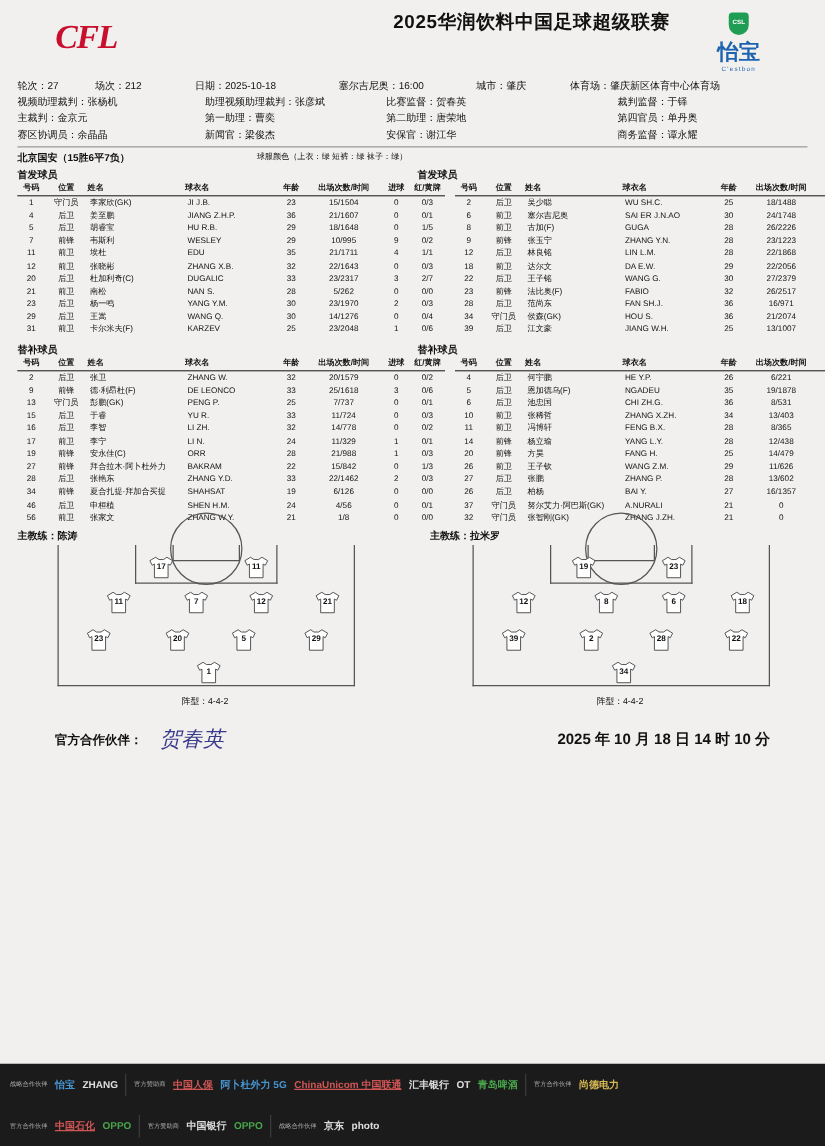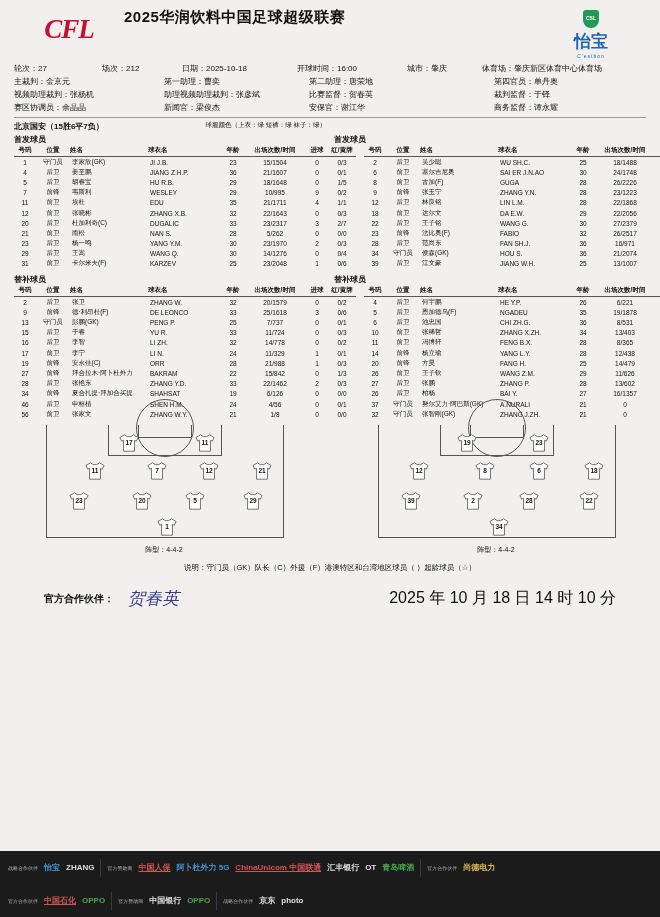--- a/index.html
+++ b/index.html
@@ -6,21 +6,21 @@
   body{
     width:660px;height:917px;background:#f2f0ee;
     font-family:"Liberation Sans","DejaVu Sans",sans-serif;
     color:#111;font-size:7px;overflow:hidden;
   }
   .sheet{position:relative;width:660px;height:917px;box-sizing:border-box;padding:0 14px;}
   
   .hdr{display:flex;align-items:flex-start;padding-top:8px;}
   .hdr-left{width:110px;display:flex;align-items:center;justify-content:center;padding-top:6px;}
   .cfl{font-family:"Liberation Serif",serif;font-weight:bold;font-style:italic;color:#c8102e;font-size:27px;letter-spacing:-1px;}
-  .hdr-mid{flex:1;text-align:left;}
+  .hdr-mid{flex:1;text-align:right;}
   .title1{font-size:15px;font-weight:bold;letter-spacing:0.5px;}
   .title2{font-size:13px;font-weight:bold;margin-top:7px;}
   .hdr-right{width:110px;display:flex;flex-direction:column;align-items:center;padding-top:2px;}
   .csl-badge{display:flex;align-items:center;gap:3px;}
   .csl-shield{width:16px;height:18px;background:#1f9d55;border-radius:3px 3px 8px 8px;position:relative;}
   .csl-shield:after{content:"CSL";position:absolute;left:0;right:0;top:5px;text-align:center;color:#fff;font-size:5px;font-weight:bold;}
   .yibao{margin-top:2px;font-size:17px;font-weight:bold;color:#1e63b0;font-family:"Liberation Serif",serif;}
   .yb-sub{font-size:5px;color:#1e63b0;letter-spacing:1px;text-align:center;}
 
   
@@ -67,21 +67,21 @@
   .shirt svg{display:block;}
   .shirt span{position:absolute;left:0;right:0;top:6px;text-align:center;font-size:6.5px;font-weight:bold;color:#111;}
   .forms{display:flex;justify-content:space-between;}
   .fbox{width:300px;text-align:center;}
 
   
   .note{text-align:center;font-size:7.5px;margin-top:8px;}
   .signrow{display:flex;align-items:center;margin-top:14px;padding:0 30px;}
   .signlbl{font-size:10px;font-weight:bold;}
   .signimg{font-family:"Liberation Serif",serif;font-style:italic;font-size:17px;color:#3a3a8c;margin-left:14px;}
-  .signdate{margin-left:auto;font-size:16px;font-weight:normal;}
+  .signdate{margin-left:auto;font-size:12px;font-weight:bold;}
 
   
   .sponsors{position:absolute;left:0;bottom:0;width:660px;height:66px;background:#1b1b1b;color:#ddd;}
   .sp-row{display:flex;align-items:center;height:33px;padding:0 8px;box-sizing:border-box;gap:6px;}
   .sp-lbl{font-size:5px;color:#aaa;white-space:nowrap;}
   .sp-item{font-size:8px;font-weight:bold;white-space:nowrap;opacity:.92;}
   .sp-sep{flex:0 0 1px;height:18px;background:#3a3a3a;}
   .green{color:#4caf50;}.blue{color:#4a9fe0;}.red{color:#e05a5a;text-decoration:underline;}.white{color:#eee;}.yellow{color:#e8c75a;}
 </style>
 </head>
@@ -101,40 +101,40 @@
         <div class="csl-shield"></div>
       </div>
       <div class="yibao">怡宝</div>
       <div class="yb-sub">C'estbon</div>
     </div>
   </div>
 
   <div class="info">
 
     <div class="rowline">
-      <div class="cell" style="width:88px"><span>轮次：</span><span>27</span></div>
+      <div class="cell" style="width:62px"><span>轮次：</span><span>27</span></div>
       <div class="cell" style="width:80px"><span>场次：</span><span>212</span></div>
       <div class="cell" style="width:115px"><span>日期：</span><span>2025-10-18</span></div>
-      <div class="cell" style="width:110px"><span>开球时间：</span><span>16:00</span></div>
+      <div class="cell" style="width:110px"><span>塞尔吉尼奥：</span><span>16:00</span></div>
       <div class="cell" style="width:75px"><span>城市：</span><span>肇庆</span></div>
       <div class="cell" style="flex:1"><span>体育场：</span><span>肇庆新区体育中心体育场</span></div>
+    </div>
+
+    <div class="rowline">
+      <div class="cell" style="width:150px"><span>视频助理裁判：</span><span>张杨机</span></div>
+      <div class="cell" style="width:145px"><span>助理视频助理裁判：</span><span>张彦斌</span></div>
+      <div class="cell" style="width:185px"><span>比赛监督：</span><span>贺春英</span></div>
+      <div class="cell" style="flex:1"><span>裁判监督：</span><span>于铎</span></div>
     </div>
 
     <div class="rowline">
       <div class="cell" style="width:150px"><span>主裁判：</span><span>金京元</span></div>
       <div class="cell" style="width:145px"><span>第一助理：</span><span>曹奕</span></div>
       <div class="cell" style="width:185px"><span>第二助理：</span><span>唐荣地</span></div>
       <div class="cell" style="flex:1"><span>第四官员：</span><span>单丹奥</span></div>
-    </div>
-
-    <div class="rowline">
-      <div class="cell" style="width:150px"><span>视频助理裁判：</span><span>张杨机</span></div>
-      <div class="cell" style="width:145px"><span>助理视频助理裁判：</span><span>张彦斌</span></div>
-      <div class="cell" style="width:185px"><span>比赛监督：</span><span>贺春英</span></div>
-      <div class="cell" style="flex:1"><span>裁判监督：</span><span>于铎</span></div>
     </div>
 
     <div class="rowline">
       <div class="cell" style="width:150px"><span>赛区协调员：</span><span>余晶晶</span></div>
       <div class="cell" style="width:145px"><span>新闻官：</span><span>梁俊杰</span></div>
       <div class="cell" style="width:185px"><span>安保官：</span><span>谢江华</span></div>
       <div class="cell" style="flex:1"><span>商务监督：</span><span>谭永耀</span></div>
     </div>
   </div>
 
@@ -672,20 +672,26 @@
             <td class="col-en">ZHANG J.ZH.</td>
             <td class="col-age">21</td>
             <td class="col-apps">0</td>
             <td class="col-goal">0</td>
           </tr>
         </tbody>
     </table>
   </div>
 
   <div class="coaches">
+    <div class="coach-l">
+      <span>主教练：</span><span>陈涛</span>
+    </div>
+    <div class="coach-r">
+      <span>主教练：</span><span>拉米罗</span>
+    </div>
   </div>
 
   <div class="pitches">
     <div class="pitch">
       <div class="pfield">
         <div class="pcircle"></div>
         <div class="pbox"></div>
         <div class="psmall"></div>
       </div>
       <div id="home-shirts">
@@ -836,21 +842,20 @@
 
   <div class="forms">
     <div class="fbox">
       <span>阵型：</span><span>4-4-2</span>
     </div>
     <div class="fbox">
       <span>阵型：</span><span>4-4-2</span>
     </div>
   </div>
 
-  <div class="note">说明：守门员（GK）队长（C）外援（F）港澳特区和台湾地区球员（ ）超龄球员（☆）</div>
 
   <div class="signrow">
     <div class="signlbl">官方合作伙伴：</div>
     <div class="signimg">贺春英</div>
     <div class="signdate">2025 年 10 月 18 日 14 时 10 分</div>
   </div>
 
   <div class="sponsors">
     <div class="sp-row">
       <span class="sp-lbl">战略合作伙伴</span>

